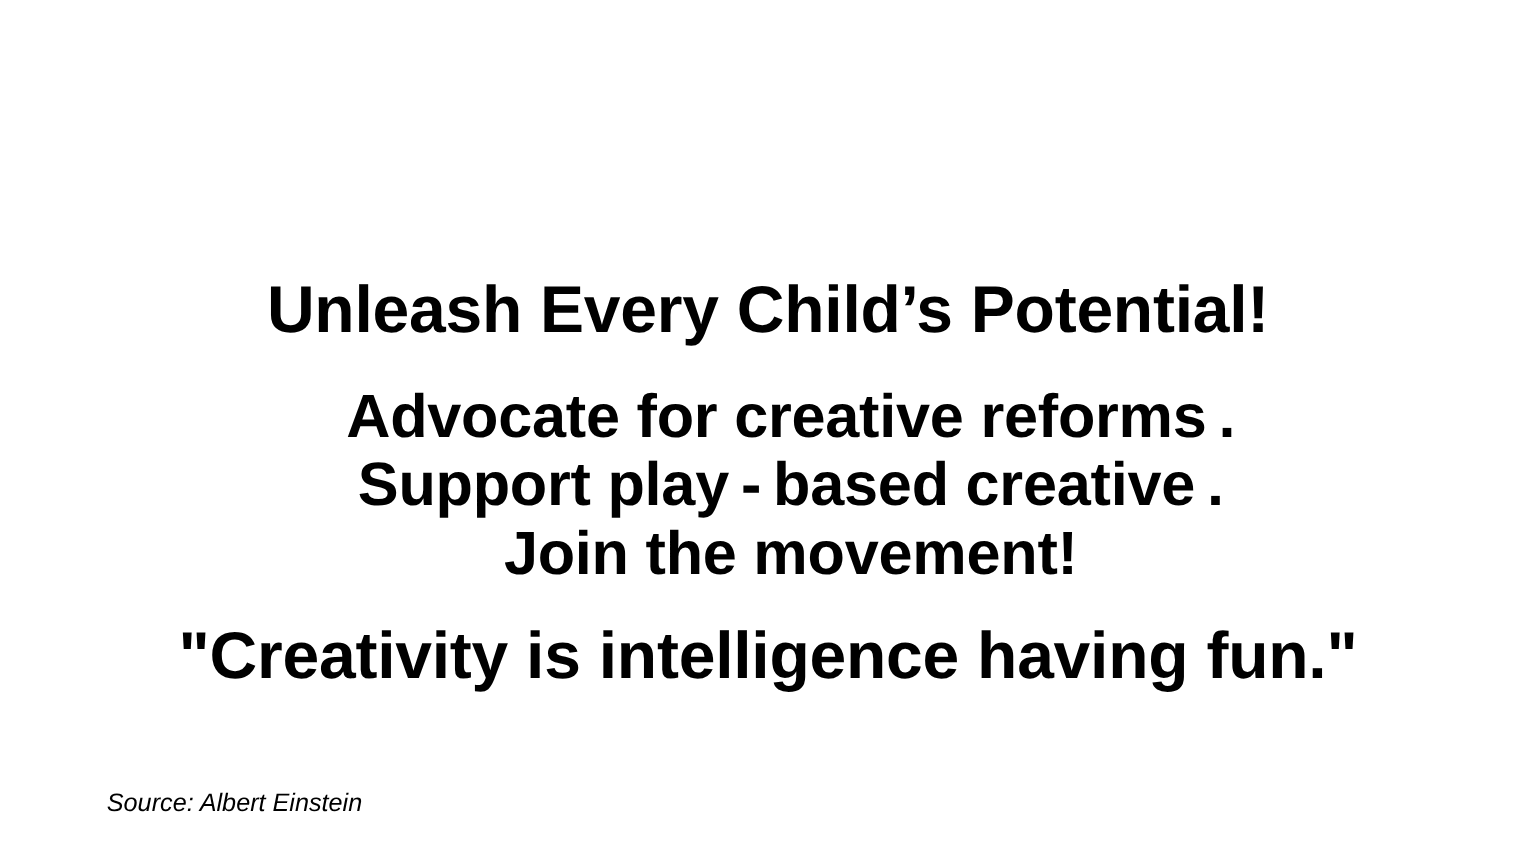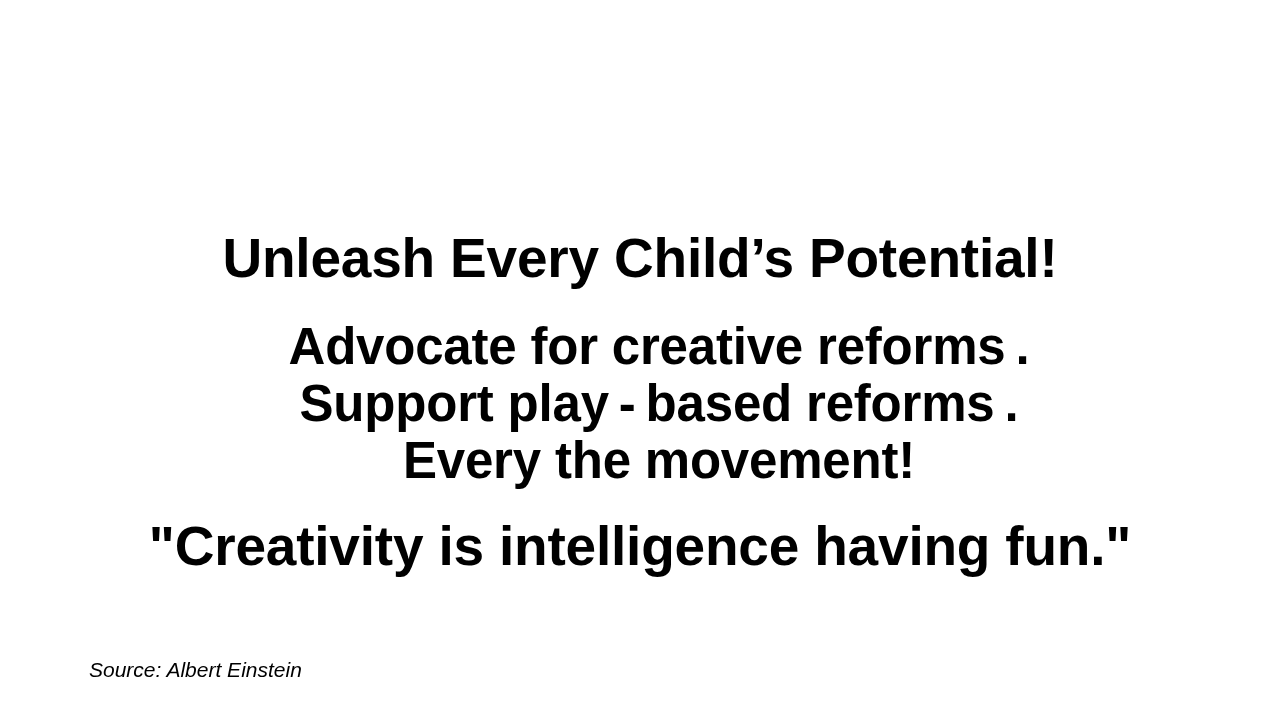--- a/index.html
+++ b/index.html
@@ -97,22 +97,22 @@
 </head>
 <body>
 
 <div class="slide">
   <div class="content-stack">
 
     <div class="headline">Unleash Every Child’s Potential!</div>
 
     <div class="body-block">
       <span class="body-line">Advocate for creative reforms .</span>
-      <span class="body-line">Support play - based reforms .</span>
-      <span class="body-line">Every the movement!</span>
+      <span class="body-line">Support play - based creative .</span>
+      <span class="body-line">Join the movement!</span>
     </div>
 
     <div class="quote">"Creativity is intelligence having fun."</div>
 
     <div class="source">Source: Albert Einstein</div>
 
   </div>
 </div>
 
 </body></html>

